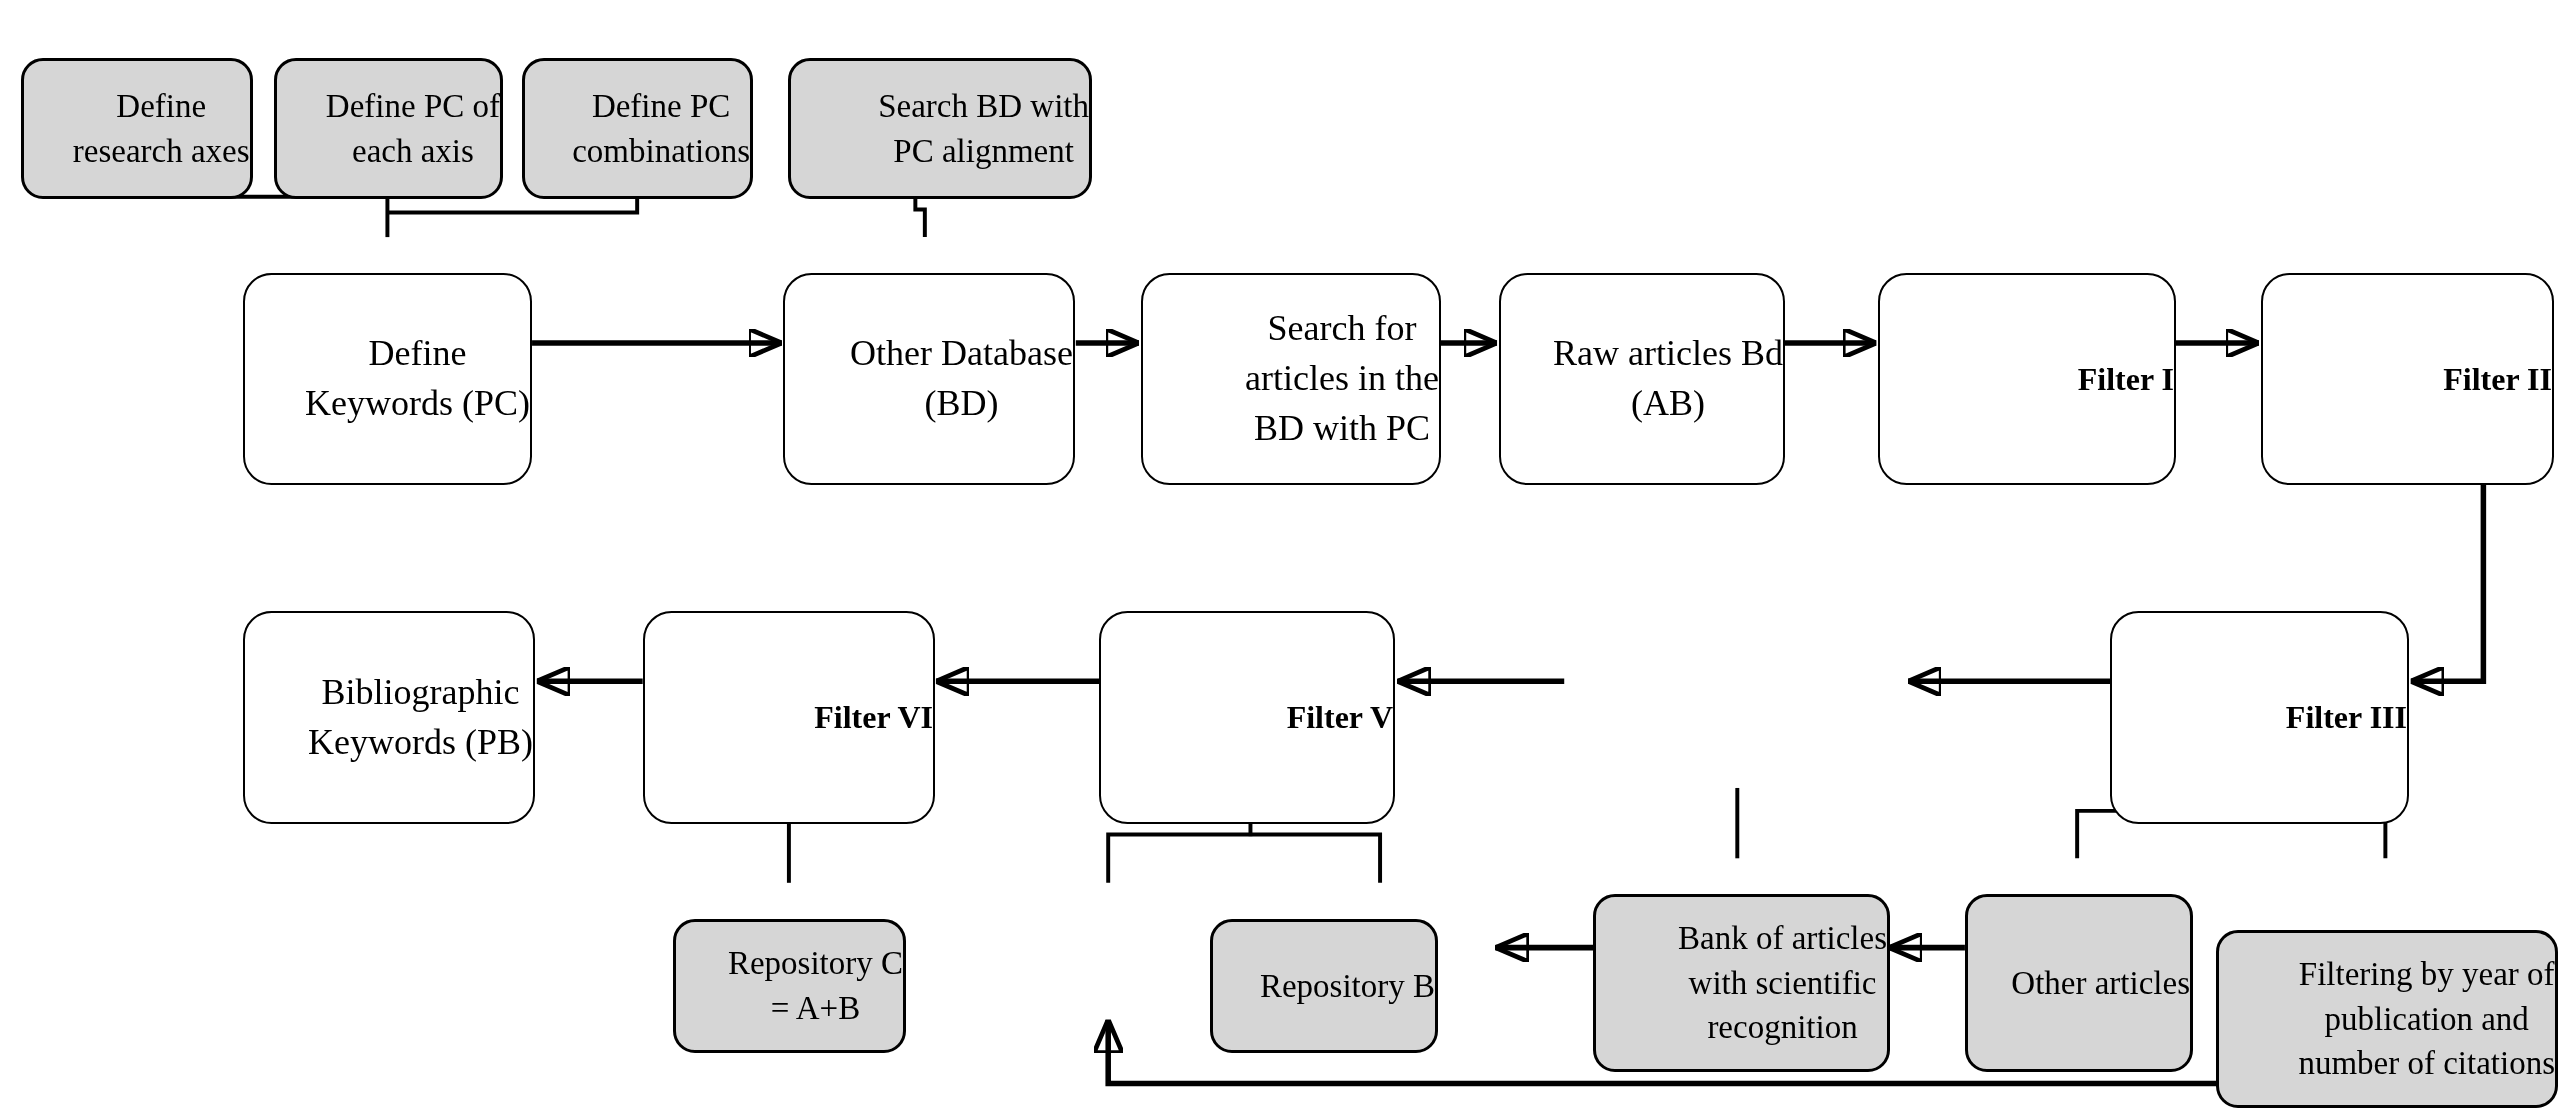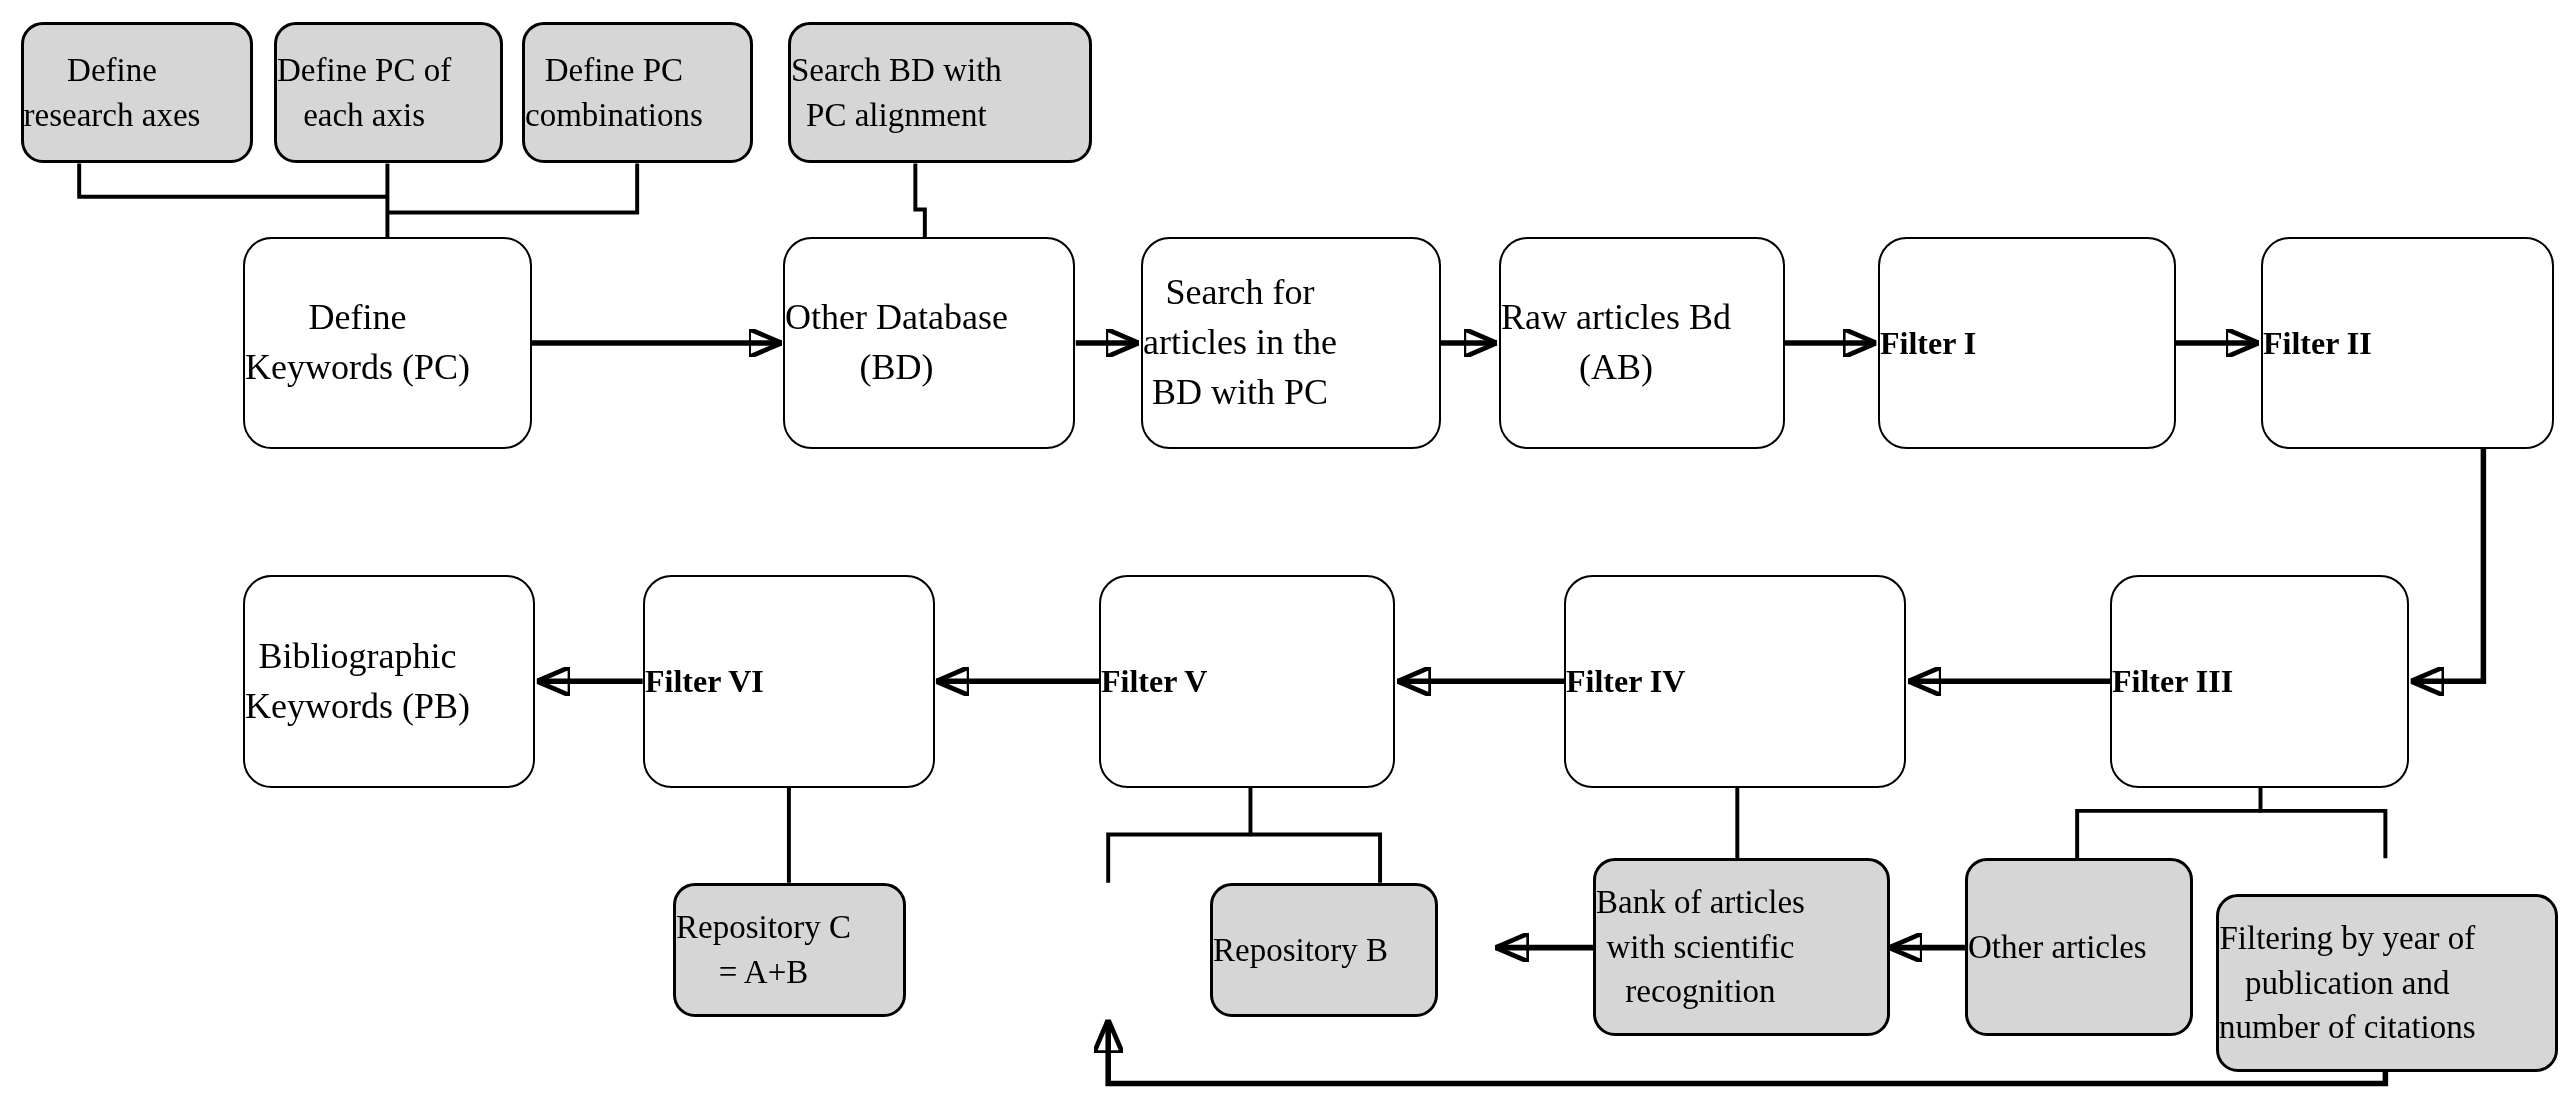--- a/index.html
+++ b/index.html
@@ -9,25 +9,26 @@
     background:#ffffff;
     font-family:"Liberation Serif","DejaVu Serif",serif;
     overflow:hidden;
   }
   .wires{position:absolute;left:0;top:0;}
   .wires path{fill:none;stroke:#000000;}
   .wires path.thin{stroke-width:5;}
   .wires path.arrow{stroke-width:7;marker-end:url(#ah);}
   .node{
     position:absolute;
-    display:flex;align-items:center;justify-content:flex-start;
+    display:flex;align-items:center;justify-content:flex-end;
     text-align:center;
     white-space:pre-line;
     color:#000000;
     box-sizing:border-box;
+    margin-top:36px;
   }
   .node.white{
     background:#ffffff;
     border:2.4px solid #000000;
     border-radius:28.5px;
     font-size:36px;line-height:1.38;
   }
   .node.gray{
     background:#d6d6d6;
     border:3.2px solid #000000;
@@ -122,23 +123,20 @@
   <div class="node white" style="left:243px;top:575px;width:292px;height:213px">
     <span>Bibliographic
 Keywords (PB)</span>
   </div>
   <div class="node white bold" style="left:643px;top:575px;width:292px;height:213px">
     <span>Filter VI</span>
   </div>
   <div class="node white bold" style="left:1099px;top:575px;width:296px;height:213px">
     <span>Filter V</span>
   </div>
-  <div class="node white bold" style="left:1564px;top:575px;width:342px;height:213px">
-    <span>Filter IV</span>
-  </div>
   <div class="node white bold" style="left:2110px;top:575px;width:299px;height:213px">
     <span>Filter III</span>
   </div>
 
   <div class="node gray" style="left:673px;top:883px;width:233px;height:134px">
     <span>Repository C
 = A+B</span>
   </div>
   <div class="node gray" style="left:1210px;top:883px;width:228px;height:134px">
     <span>Repository B</span>

